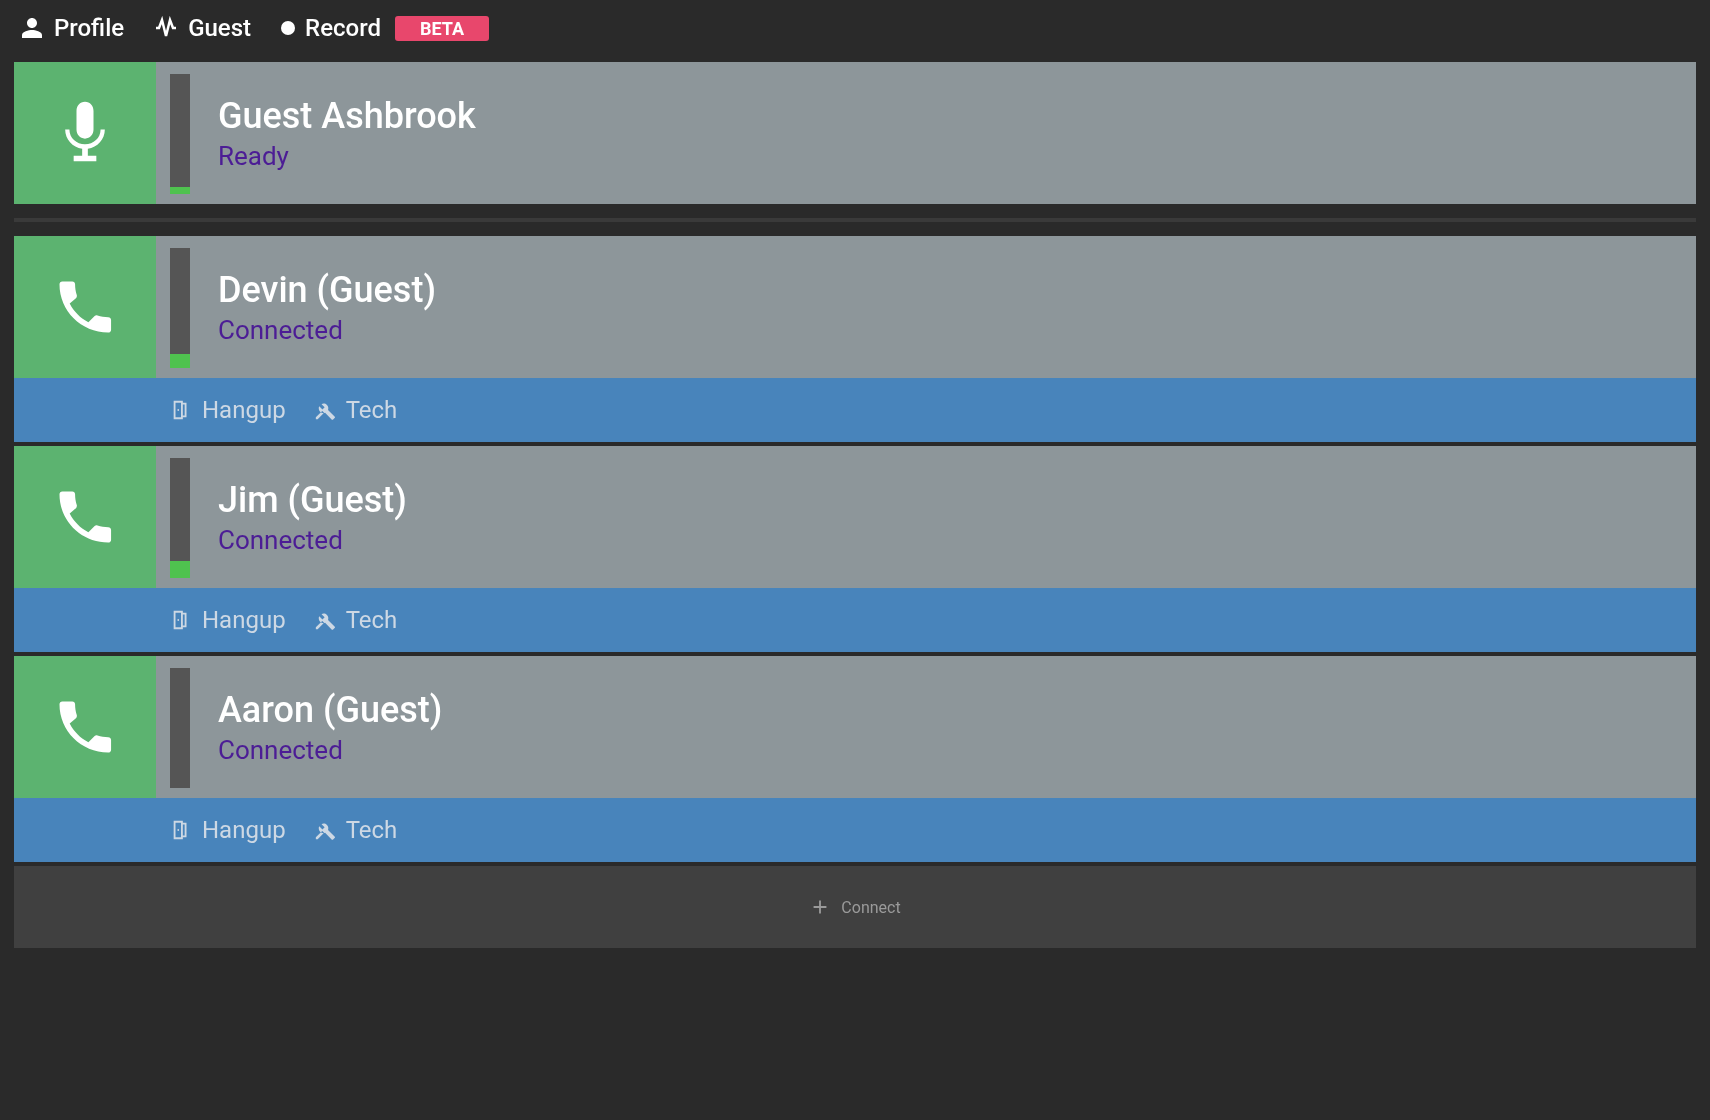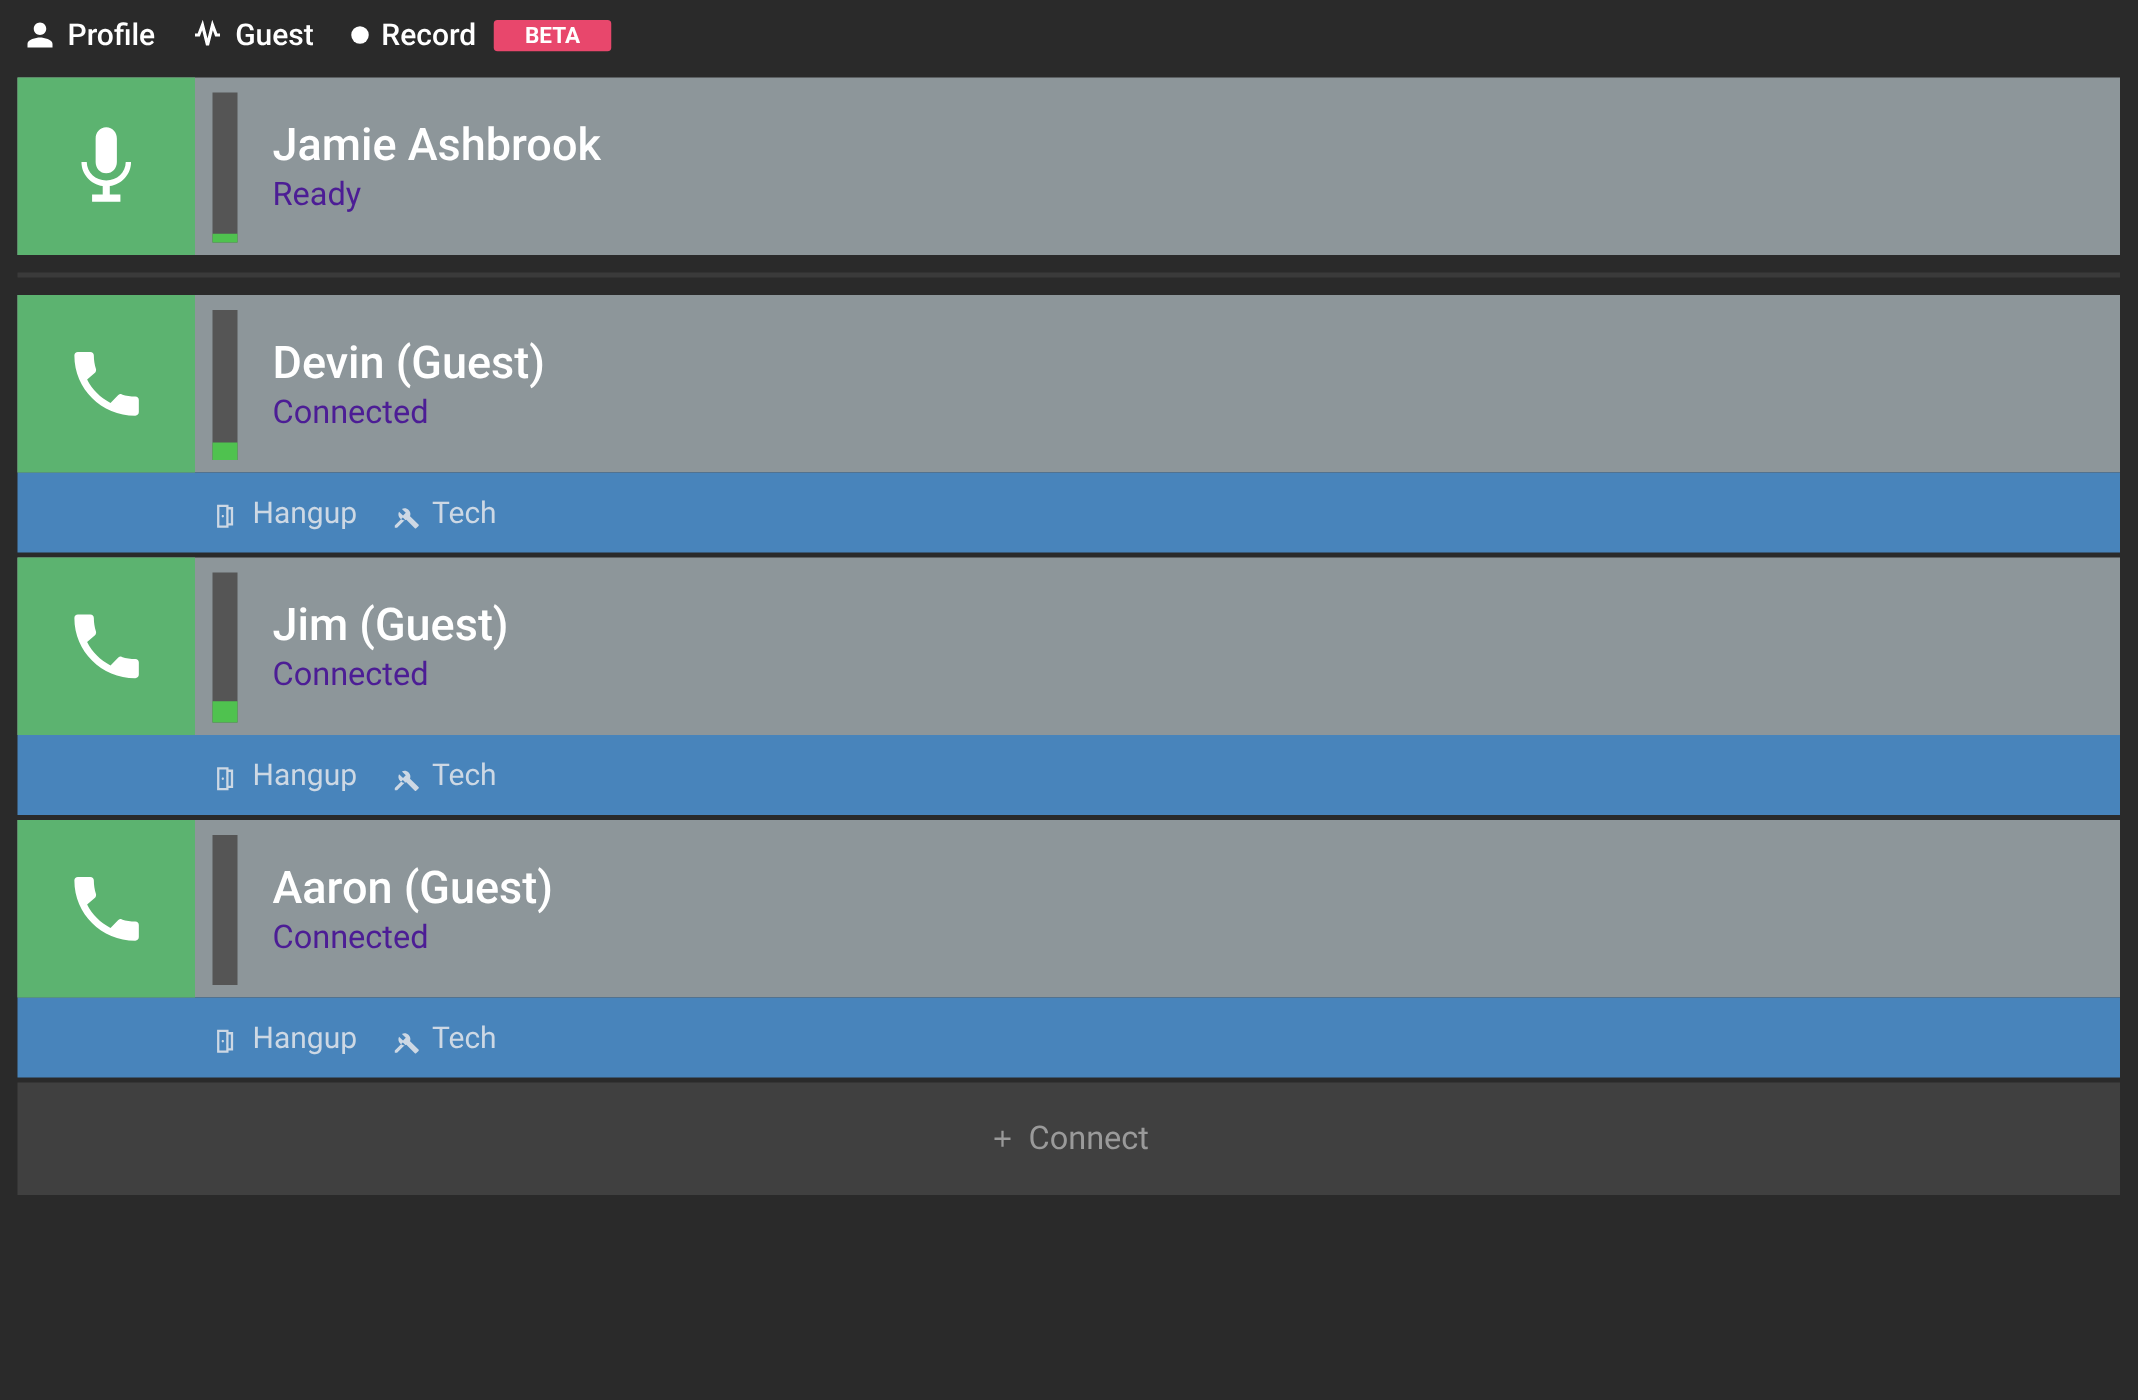--- a/index.html
+++ b/index.html
@@ -105,21 +105,21 @@
     }
     .action-bar {
       background: #4884bb;
       display: flex;
       align-items: center;
       padding: 18px 0 18px 156px;
       gap: 28px;
     }
     .action-btn {
       display: flex;
-      align-items: flex-end;
+      align-items: center;
       gap: 10px;
       color: #cdd8e4;
       font-size: 24px;
       cursor: pointer;
     }
     .action-btn svg {
       width: 22px;
       height: 22px;
       fill: #cdd8e4;
     }
@@ -133,21 +133,21 @@
       cursor: pointer;
       margin-top: 2px;
     }
     .connect-bar svg {
       width: 22px;
       height: 22px;
       fill: #9a9a9a;
     }
     .connect-text {
       color: #9a9a9a;
-      font-size: 26px;
+      font-size: 16px;
     }
     .record-dot {
       width: 14px;
       height: 14px;
       background: #fff;
       border-radius: 50%;
     }
   </style>
 </head>
 <body>
@@ -178,21 +178,21 @@
     <div class="participant-main">
       <div class="icon-box">
         <svg viewBox="0 0 24 24">
             <path d="M12 14c1.8 0 3-1.5 3-3.2V4.2C15 2.5 13.8 1 12 1S9 2.5 9 4.2v6.6C9 12.5 10.2 14 12 14zm5.5-3.2c0 3-2.5 5.2-5.5 5.2s-5.5-2.2-5.5-5.2H5c0 3.5 2.6 6.3 6 6.8V20H8v2h8v-2h-3v-2.4c3.4-.5 6-3.3 6-6.8h-1.5z"></path>
           </svg>
       </div>
       <div class="meter">
         <div class="meter-fill" style="height:6%"></div>
       </div>
       <div class="participant-info">
-        <div class="participant-name">Jamie Ashbrook</div>
+        <div class="participant-name">Guest Ashbrook</div>
         <div class="participant-status">Ready</div>
       </div>
     </div>
   </div>
 
   <div class="divider"></div>
 
   <div id="guests">
   <div class="participant-block">
     <div class="participant-main">

